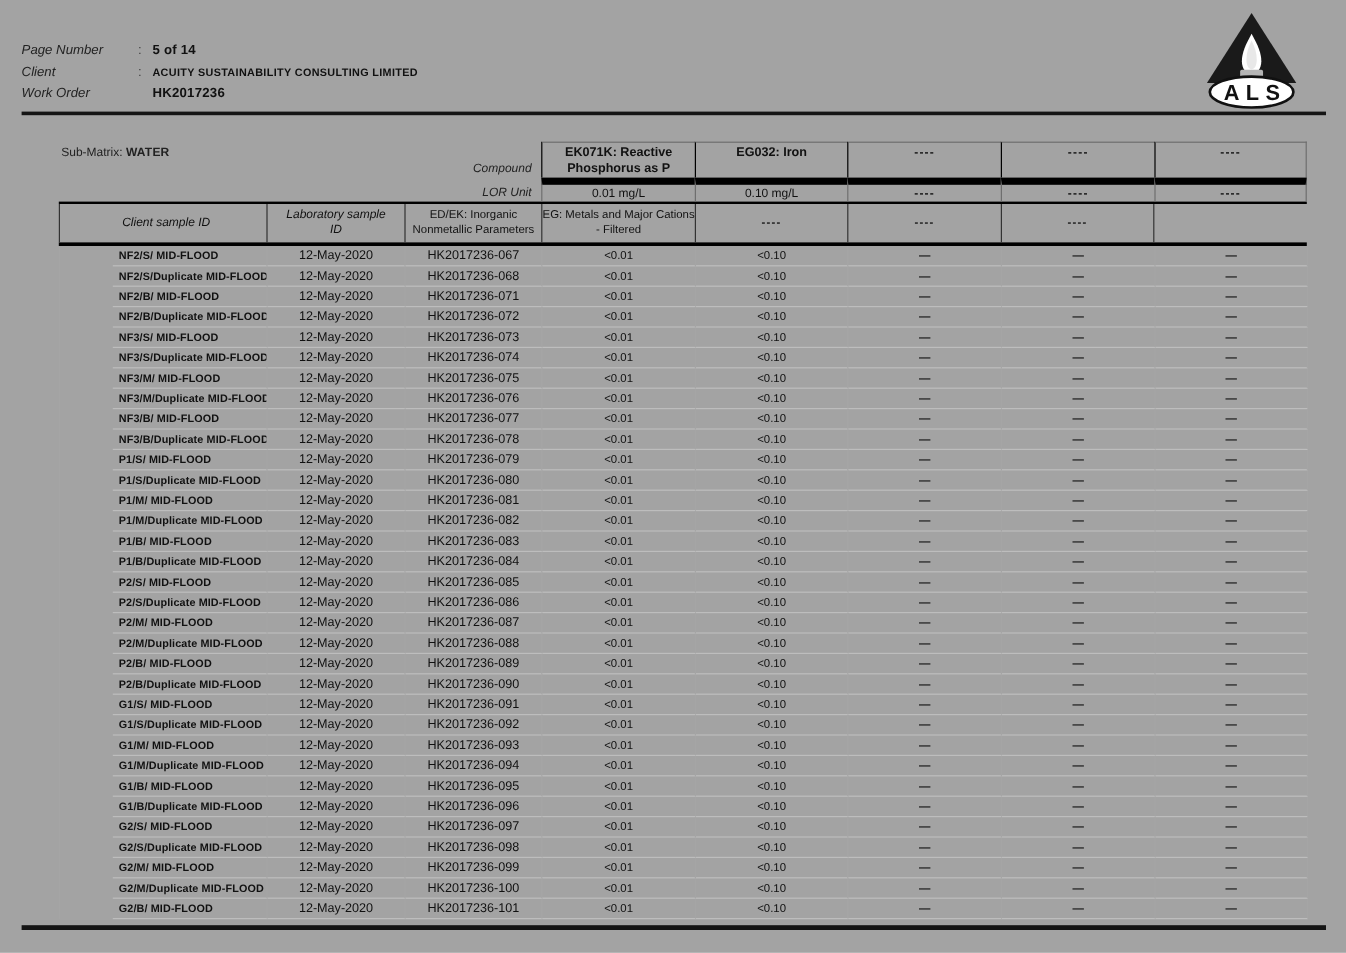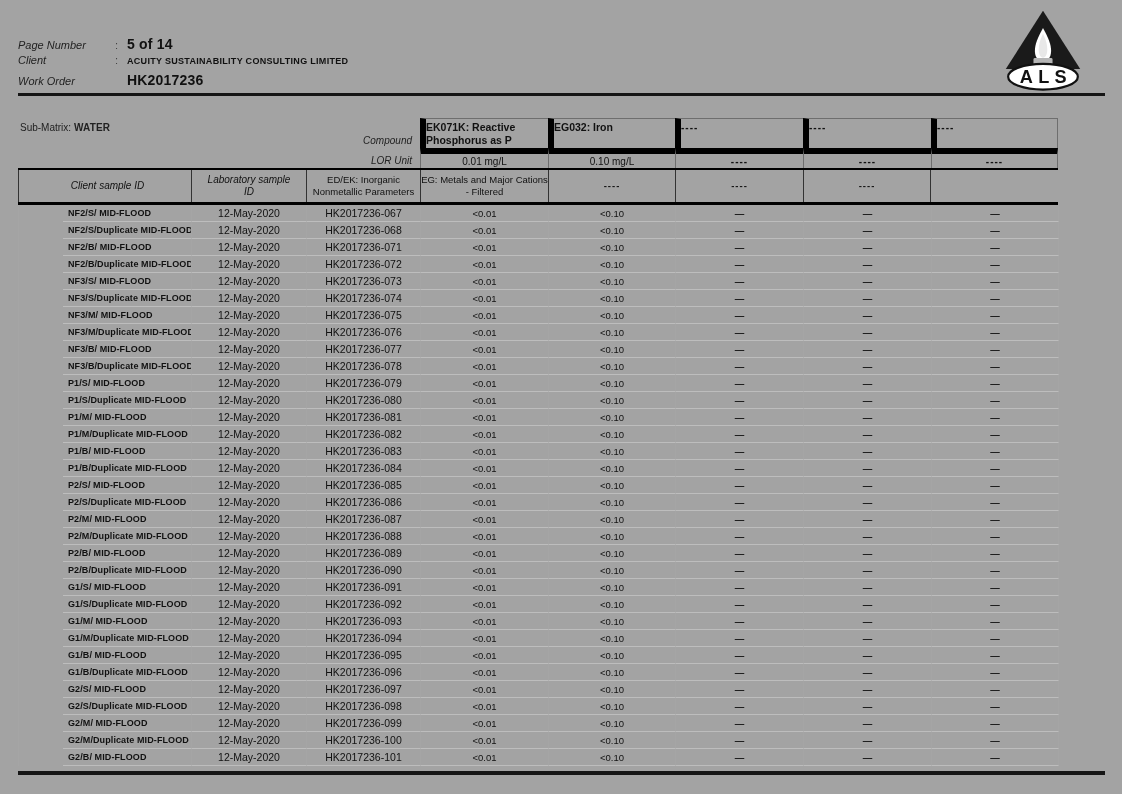--- a/index.html
+++ b/index.html
@@ -15,55 +15,55 @@
 
   
   .header-fields {
     position: absolute; left: 18px; top: 36px; width: 560px;
   }
   .header-field-row { display: flex; align-items: baseline; height: 18px; }
   .hf-label {
     flex: 0 0 97px; font-style: italic; font-size: 11px; color: #222;
   }
   .hf-colon { flex: 0 0 12px; font-size: 11px; color: #444; }
-  .hf-value { font-weight: bold; font-size: 14px; letter-spacing: 0.2px; }
+  .hf-value { font-weight: bold; font-size: 11px; letter-spacing: 0.2px; }
   .hf-value.small { font-size: 9px; letter-spacing: 0.3px; }
 
   .logo { position: absolute; left: 993px; top: 8px; width: 100px; height: 84px; }
 
   .header-rule {
     position: absolute; left: 18px; top: 93px; width: 1087px; height: 3px;
     background: #151515;
   }
   .bottom-rule {
     position: absolute; left: 18px; top: 771px; width: 1087px; height: 4px;
     background: #151515;
   }
 
   
-  .report-table { position: absolute; left: 18px; top: 118px; width: 1040px; }
+  .report-table { position: absolute; left: 49px; top: 118px; width: 1040px; }
   .grid-row {
     display: grid;
     grid-template-columns: 173px 115px 114px 128px 127px 128px 128px 127px;
   }
 
   
   .compound-row { height: 30px; }
   .left-zone { grid-column: span 3; position: relative; }
   .sub-matrix {
     position: absolute; left: 2px; top: 4px; font-size: 10px; color: #222;
   }
   .sub-matrix b { letter-spacing: 0.2px; }
   .compound-label, .lor-label {
     position: absolute; right: 8px; bottom: 2px;
     font-style: italic; font-size: 10px; color: #222;
   }
   .ccell {
-    border-top: 1px solid #6e6e6e; border-left: 6px solid #000000;
-    padding-top: 2px;
+    border-top: 1px solid #6e6e6e; border-left: 1px solid #000000;
+    text-align: center; padding-top: 2px;
     font-weight: bold; font-size: 10.5px; line-height: 13px;
   }
   .ccell.last { border-right: 1px solid #6e6e6e; }
   .ccell.dash, .lcell.dash { font-weight: bold; font-size: 10px; letter-spacing: 1px; }
 
   
   .lor-row { height: 20px; }
   .lcell {
     border-top: 6px solid #000000; border-left: 1px solid #6e6e6e;
     display: flex; align-items: center; justify-content: center;

